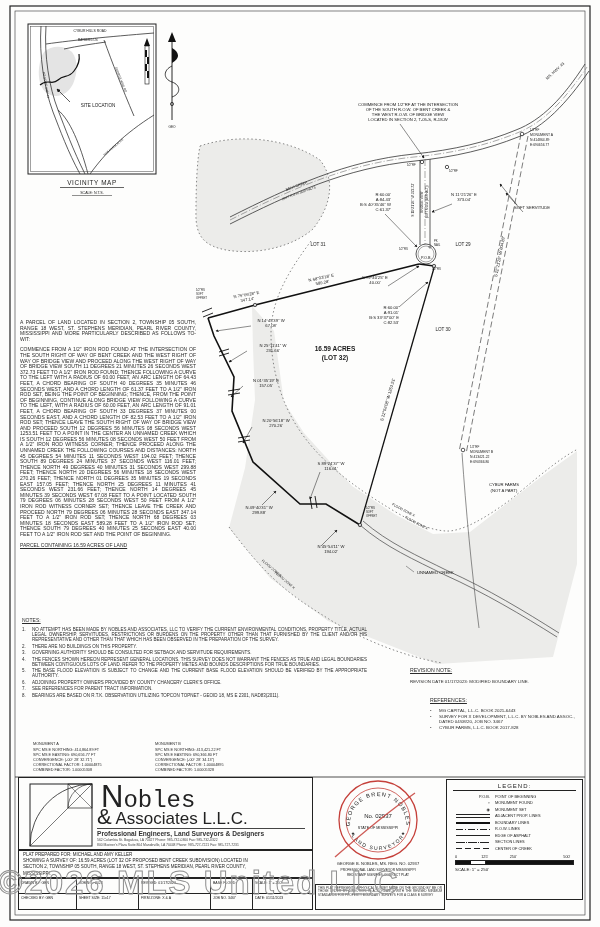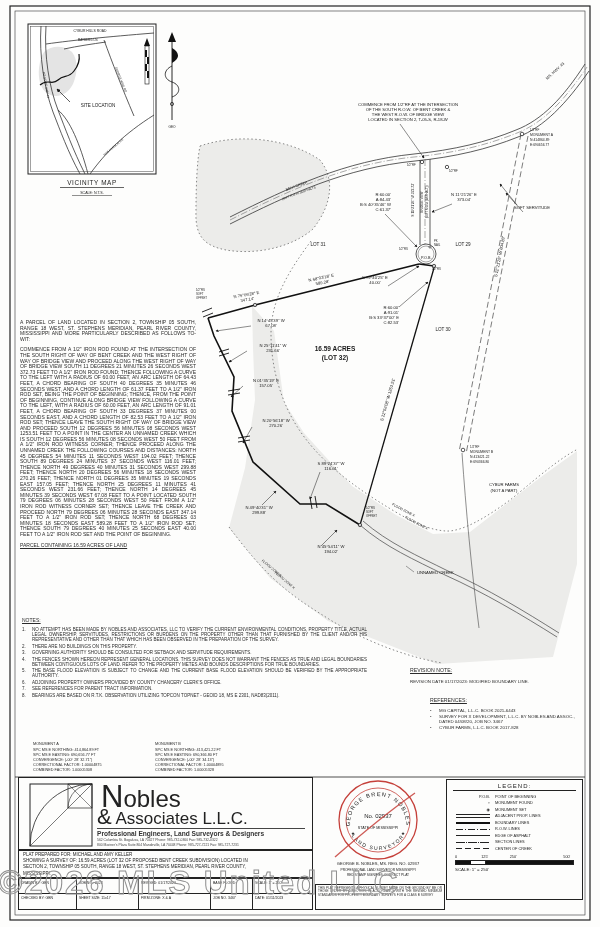--- a/index.html
+++ b/index.html
@@ -45,21 +45,21 @@
   .sticks span{position:absolute;top:0;}
   .sbar{height:3px;display:flex;border:0.5px solid #222;}
   .sb{height:100%;}
   .sb.k{background:#111;}
   .sb.w{background:#fff;border-right:0.5px solid #222;}
   .sctxt{font-size:4.4px;margin:2.5px 0 0 8px;}
   
   .logoBox{left:18px;top:777px;width:295px;height:73px;border:1px solid #222;box-sizing:border-box;background:#fdfdfc;}
   .nName{position:absolute;left:82px;top:1px;white-space:nowrap;color:#222;}
   .nN{font-size:31px;}
-  .nRest{font-size:24px;}
+  .nRest{font-size:24px;font-family:Liberation Mono, monospace;}
   .nLine2{position:absolute;left:78px;top:26px;white-space:nowrap;color:#222;}
   .nAmp{font-size:22px;} .nA{font-size:22px;} .nAssoc{font-size:17px;}
   .tagline{position:absolute;left:78px;top:50px;width:208px;border-top:1px solid #444;font-size:6.6px;font-weight:bold;color:#333;padding-top:1px;white-space:nowrap;}
   .addr{position:absolute;left:78px;font-size:3.4px;color:#444;white-space:nowrap;}
   .platBox{left:18px;top:850px;width:295px;height:28px;border:1px solid #222;box-sizing:border-box;font-size:4.5px;line-height:6.2px;padding:1px 4px;box-sizing:border-box;color:#222;background:#fdfdfc;}
   .tbl{left:18px;top:878px;width:295px;height:32px;border:1px solid #222;box-sizing:border-box;font-size:3.5px;color:#222;background:#fdfdfc;}
   .trow{display:flex;height:15px;border-bottom:1px solid #222;box-sizing:border-box;}
   .trow:last-child{border-bottom:none;}
   .tc{border-right:1px solid #222;box-sizing:border-box;padding:1.5px 2px;overflow:hidden;white-space:nowrap;}
   .tc:last-child{border-right:none;}

